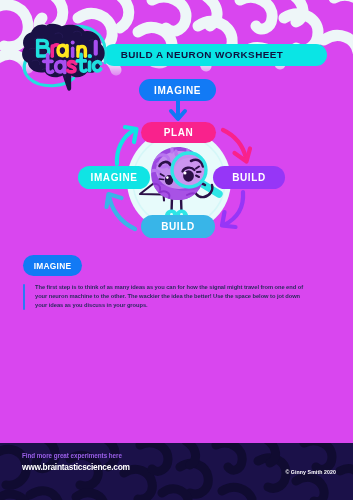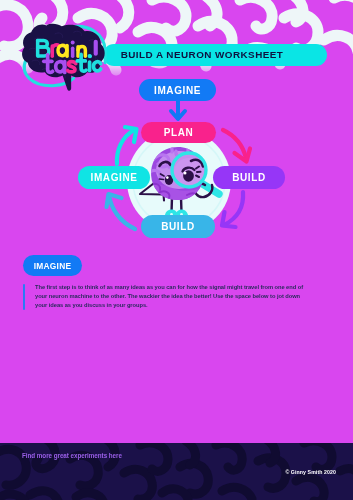--- a/index.html
+++ b/index.html
@@ -322,15 +322,16 @@
         <path d="M 258 18 C 272 10 286 18 286 30 C 286 42 276 48 268 44"></path>
         <path d="M 266 -4 C 278 4 278 16 270 20"></path>
         <path d="M 296 38 C 308 30 322 36 324 48 C 325 56 320 60 314 58"></path>
         <path d="M 304 0 C 318 -6 332 2 332 14 C 332 24 322 30 316 24"></path>
         <path d="M 340 28 C 352 22 360 28 360 40"></path>
         <path d="M 0 54 C 10 48 22 52 26 60"></path>
         <path d="M 162 50 C 172 42 184 46 188 56"></path>
       </g>
     </svg>
     <div class="l1">Find more great experiments here</div>
+    <div class="l2">www.braintasticscience.com</div>
     <div class="cr">© Ginny Smith 2020</div>
   </div>
 </div>
 
 </body></html>

